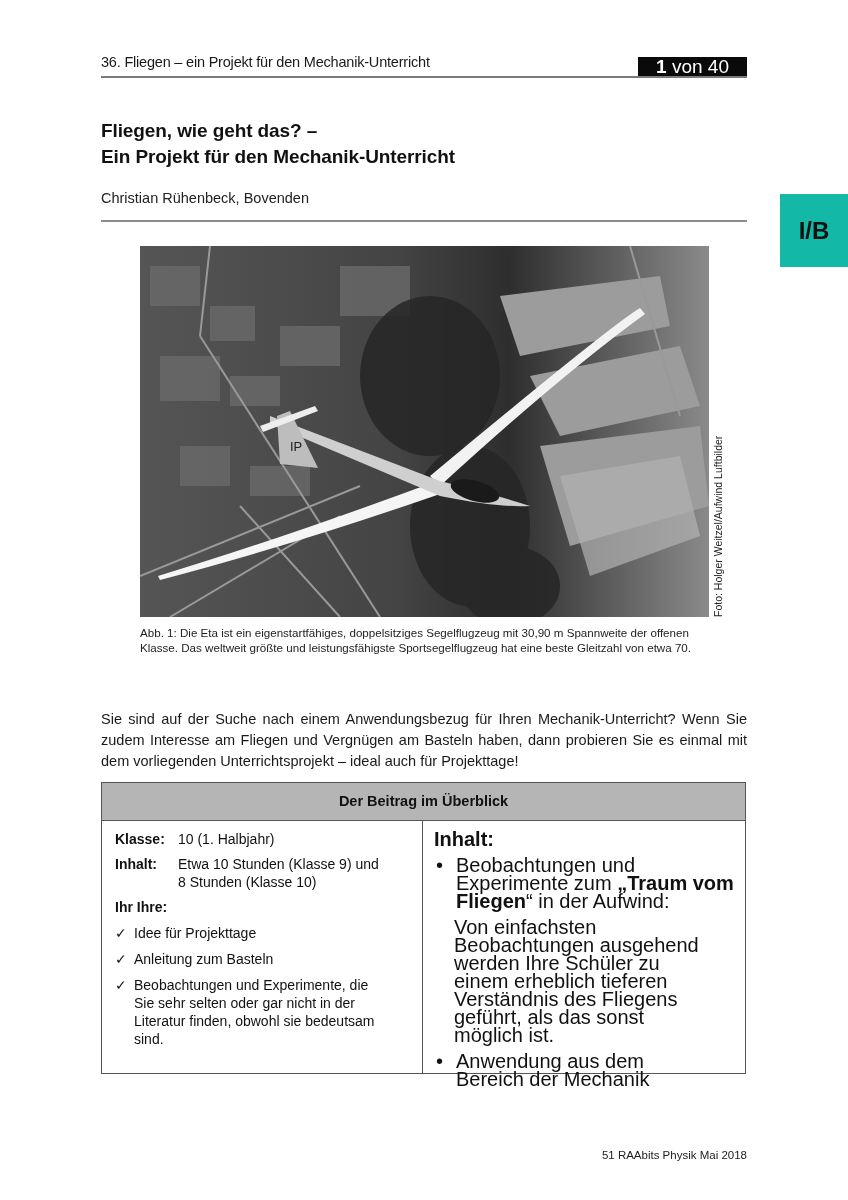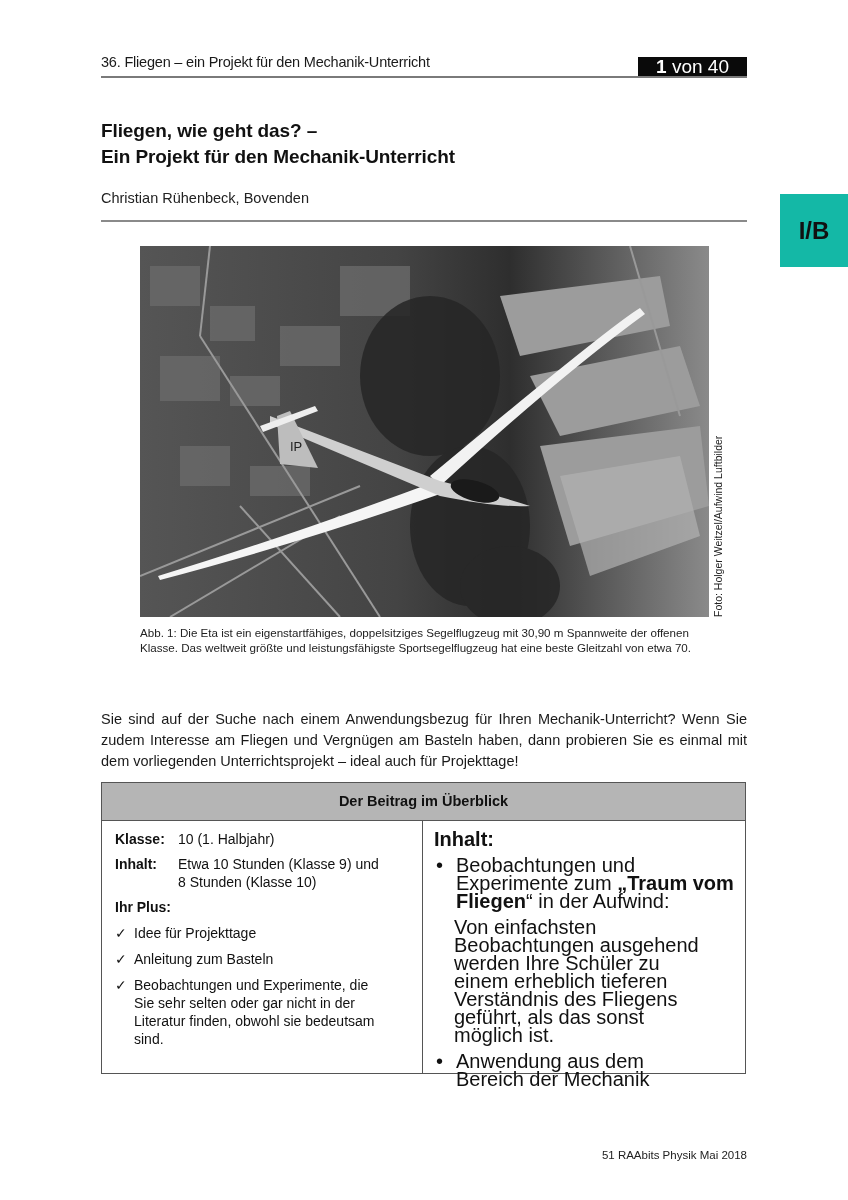--- a/index.html
+++ b/index.html
@@ -174,21 +174,21 @@
           <div>10 (1. Halbjahr)</div>
         </span>
       </div>
       <div class="kv">
         <span class="k">Inhalt:</span>
         <span class="v">
           <div>Etwa 10 Stunden (Klasse 9) und</div>
           <div>8 Stunden (Klasse 10)</div>
         </span>
       </div>
-      <div class="plus-label">Ihr Plus:</div>
+      <div class="plus-label">Ihr Ihre:</div>
       <div class="check-item">
         <span class="mark">✓</span>
         <span>Idee für Projekttage</span>
       </div>
       <div class="check-item">
         <span class="mark">✓</span>
         <span>Anleitung zum Basteln</span>
       </div>
       <div class="check-item">
         <span class="mark">✓</span>

